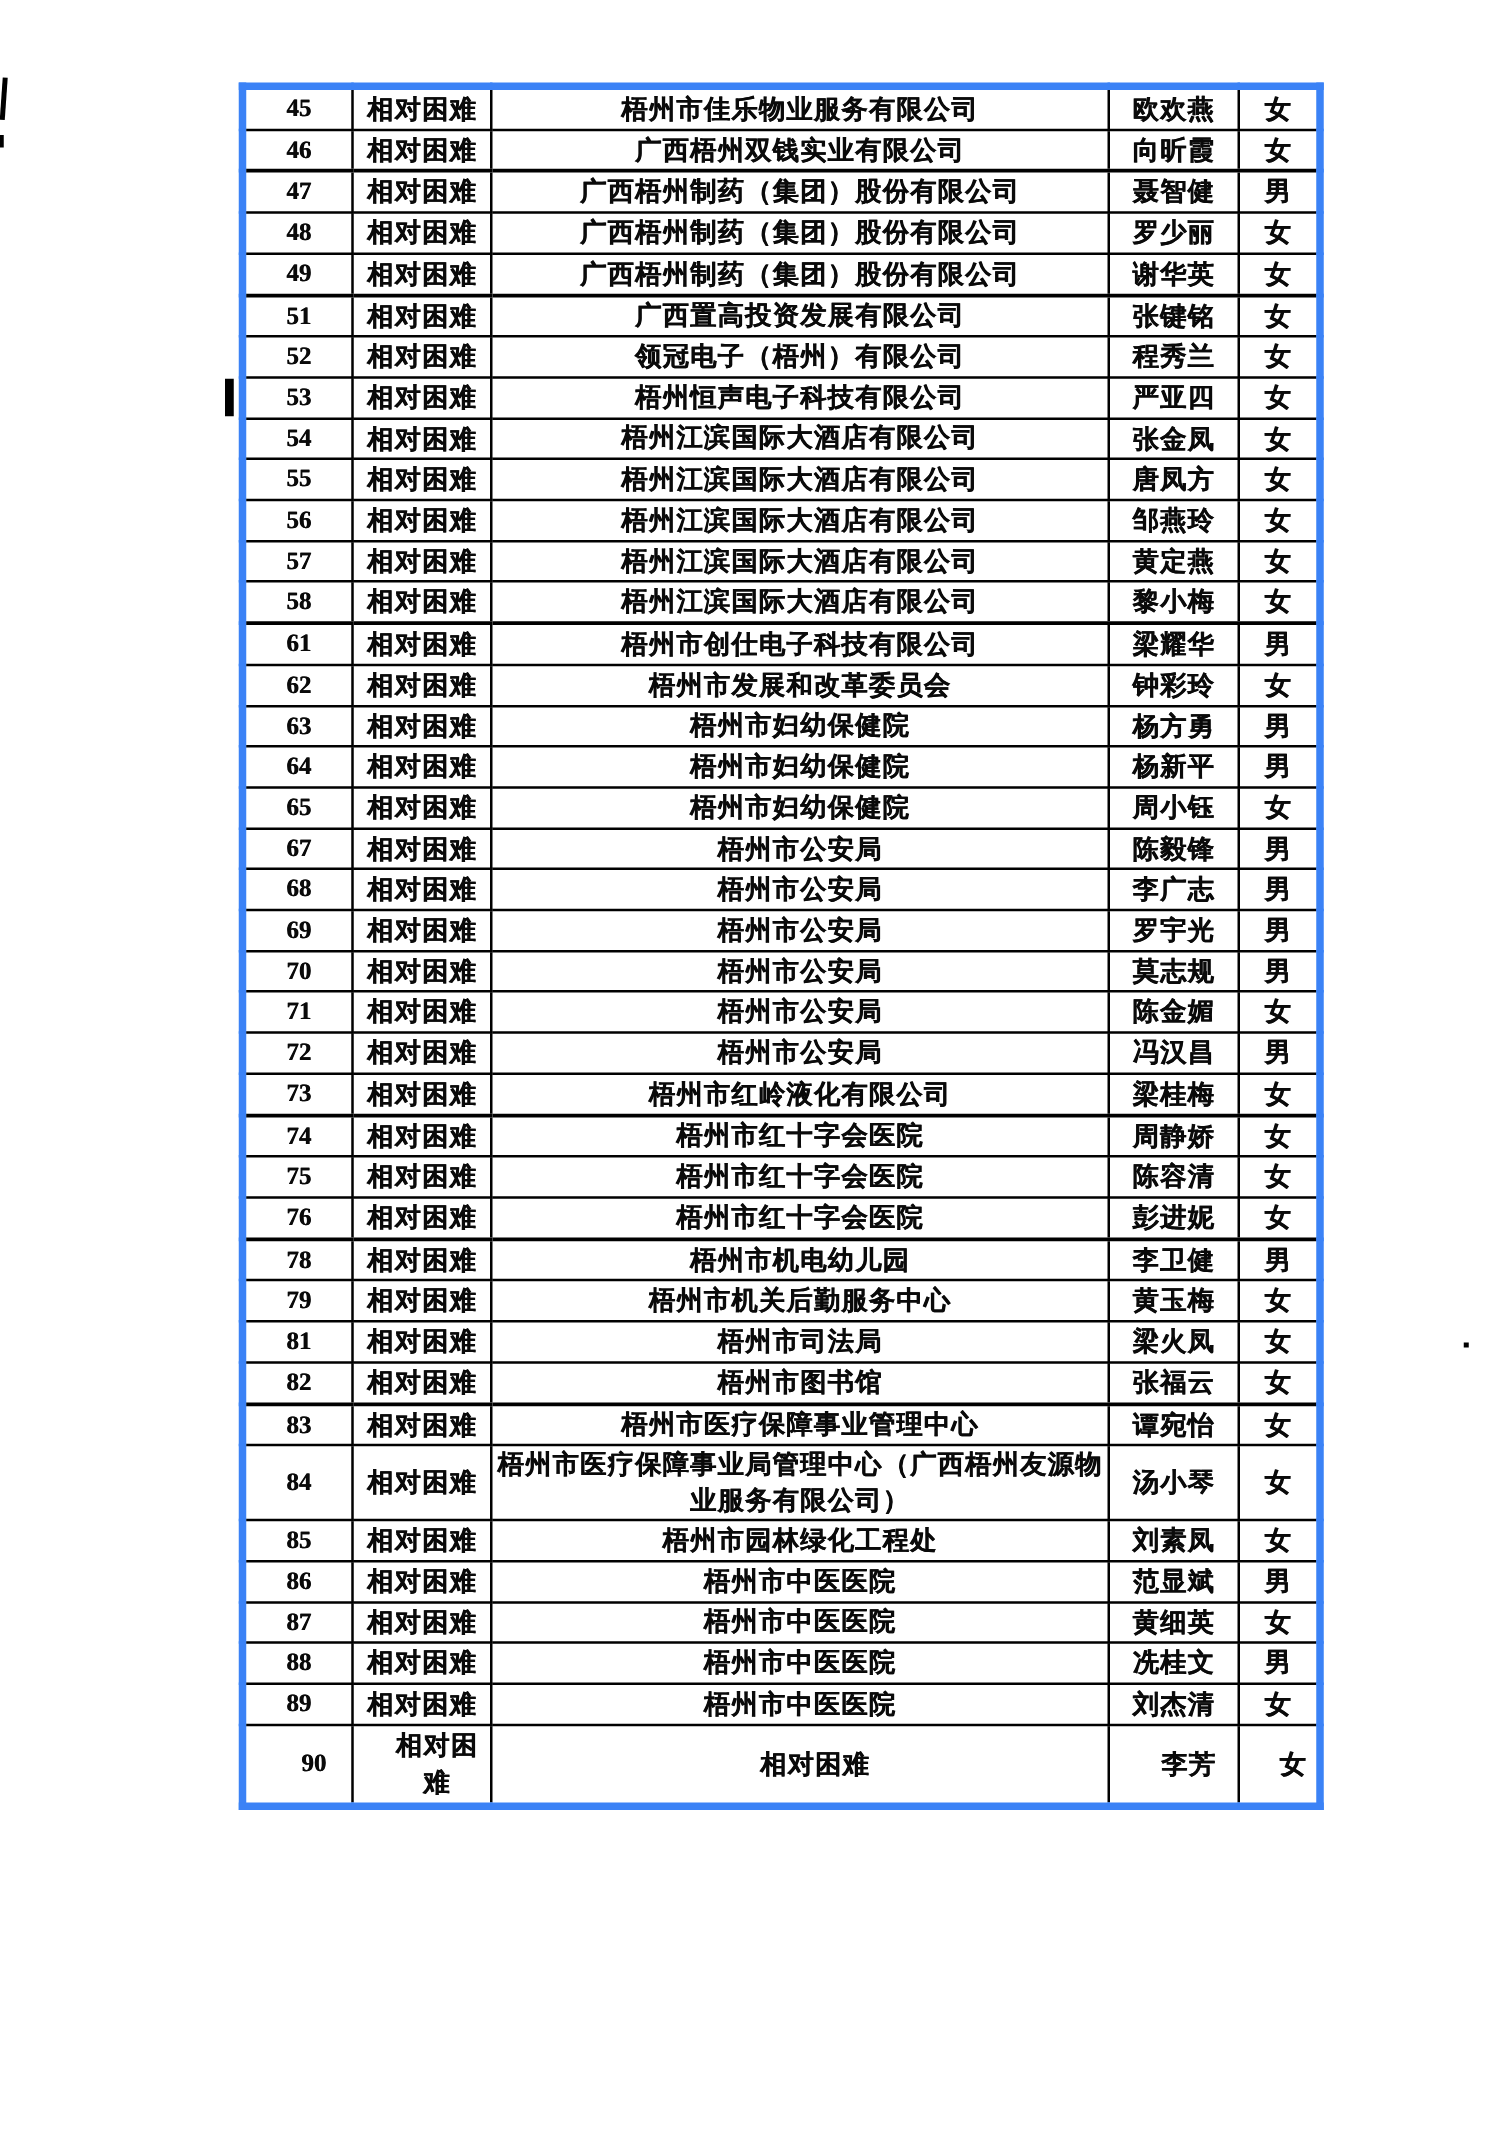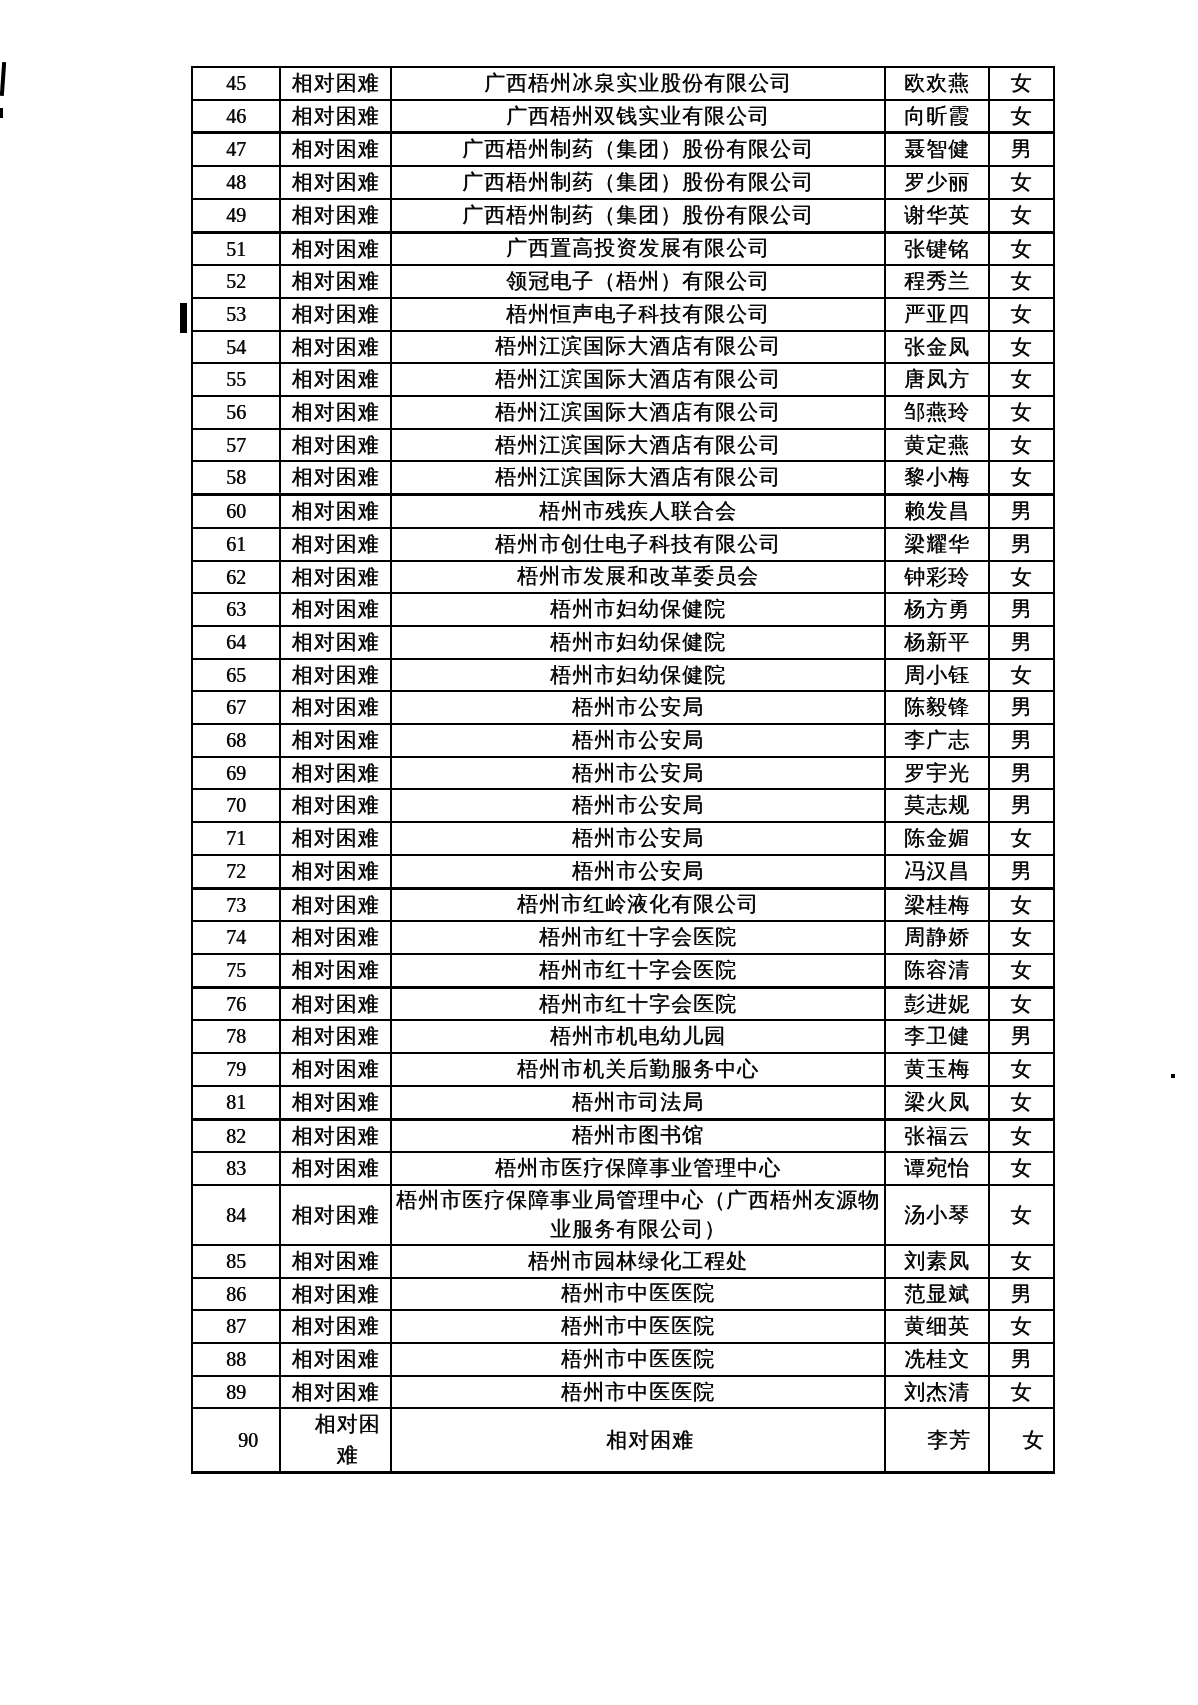--- a/index.html
+++ b/index.html
@@ -30,21 +30,21 @@
     text-align: center;
     vertical-align: middle;
     font-size: 21px;
     line-height: 30.7px;
     height: 30.7px;
     letter-spacing: 1px;
     text-shadow: 0.4px 0 0 currentColor; 
     overflow: hidden;
     word-break: break-all;
   }
-  table.roster { border: 2px solid #3b82f6; }
+  table.roster { border: 6px solid #3b82f6; font-weight: bold; }
   table.roster td:nth-child(1) { font-size: 20px; letter-spacing: 0; }
   table.roster td:nth-child(3) { line-height: 29px; }
   
   table.roster tr:nth-child(3)  td,
   table.roster tr:nth-child(6)  td,
   table.roster tr:nth-child(14) td,
   table.roster tr:nth-child(26) td,
   table.roster tr:nth-child(29) td,
   table.roster tr:nth-child(33) td,
   table.roster tr:nth-child(42) td,
@@ -71,21 +71,21 @@
       <col style="width:88px">
       <col style="width:111px">
       <col style="width:494px">
       <col style="width:104px">
       <col style="width:65px">
     </colgroup>
     <tbody>
         <tr>
           <td>45</td>
           <td>相对困难</td>
-          <td>广西梧州冰泉实业股份有限公司</td>
+          <td>梧州市佳乐物业服务有限公司</td>
           <td>欧欢燕</td>
           <td>女</td>
         </tr>
         <tr>
           <td>46</td>
           <td>相对困难</td>
           <td>广西梧州双钱实业有限公司</td>
           <td>向昕霞</td>
           <td>女</td>
         </tr>
@@ -158,27 +158,20 @@
           <td>梧州江滨国际大酒店有限公司</td>
           <td>黄定燕</td>
           <td>女</td>
         </tr>
         <tr>
           <td>58</td>
           <td>相对困难</td>
           <td>梧州江滨国际大酒店有限公司</td>
           <td>黎小梅</td>
           <td>女</td>
-        </tr>
-        <tr>
-          <td>60</td>
-          <td>相对困难</td>
-          <td>梧州市残疾人联合会</td>
-          <td>赖发昌</td>
-          <td>男</td>
         </tr>
         <tr>
           <td>61</td>
           <td>相对困难</td>
           <td>梧州市创仕电子科技有限公司</td>
           <td>梁耀华</td>
           <td>男</td>
         </tr>
         <tr>
           <td>62</td>

